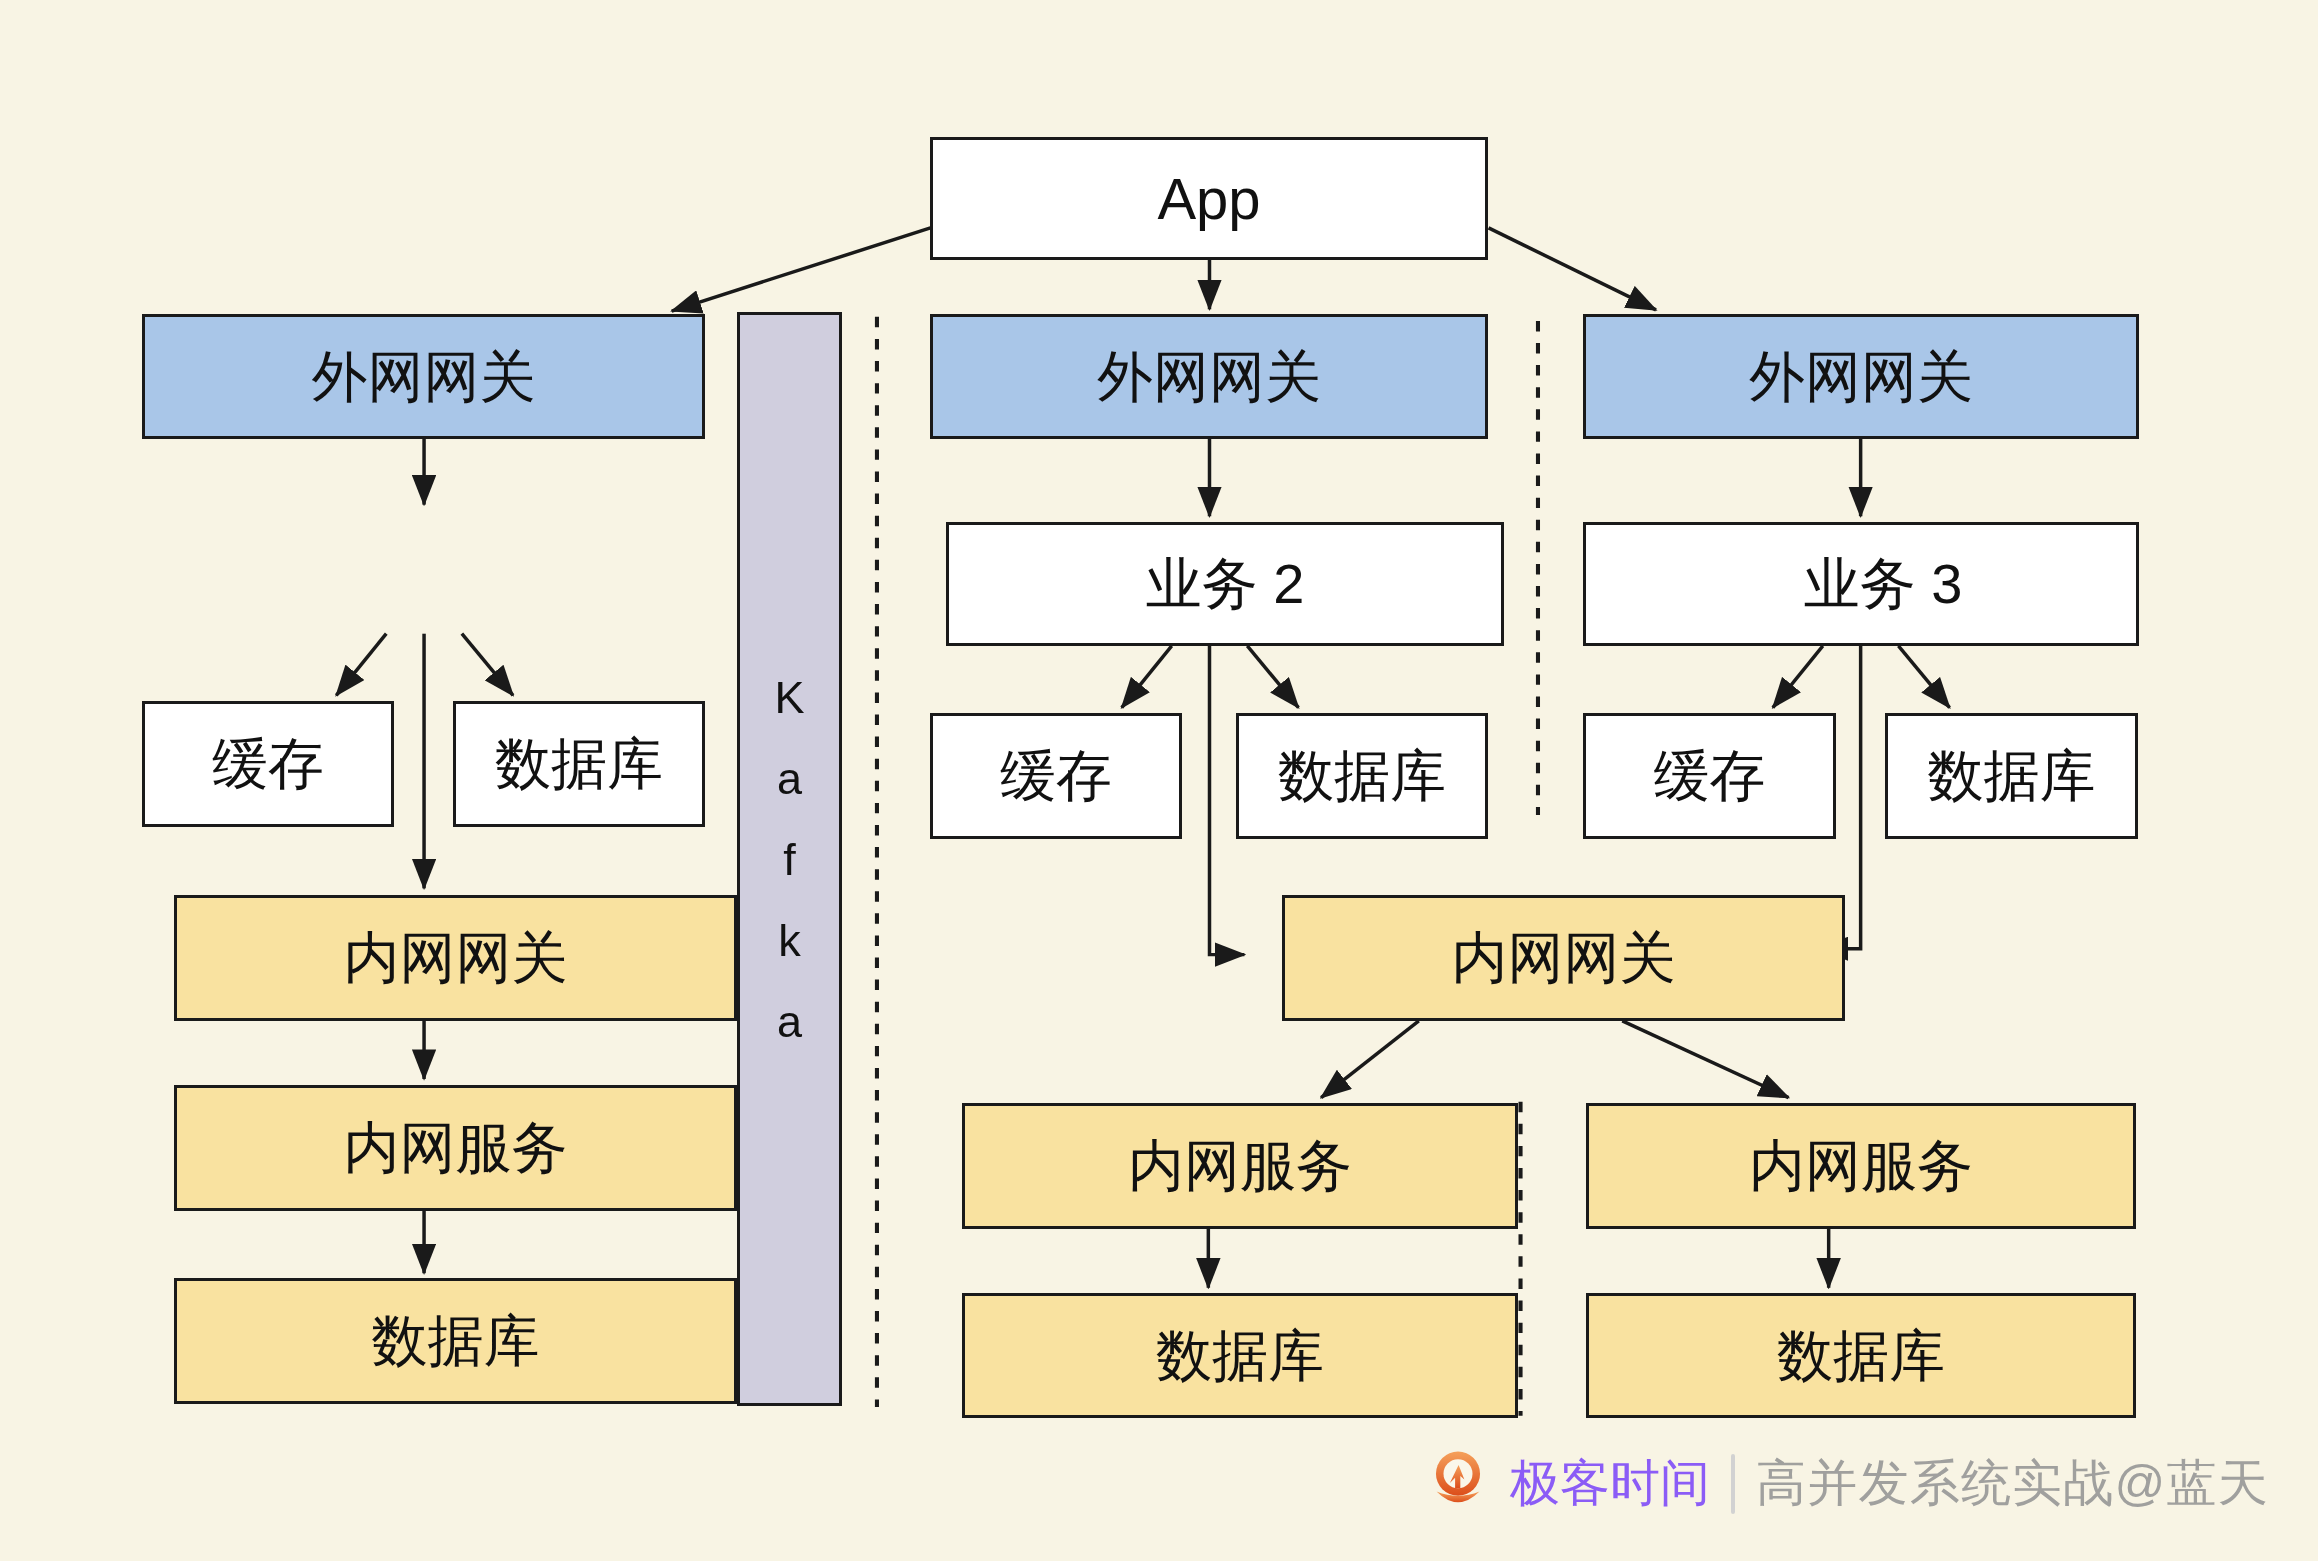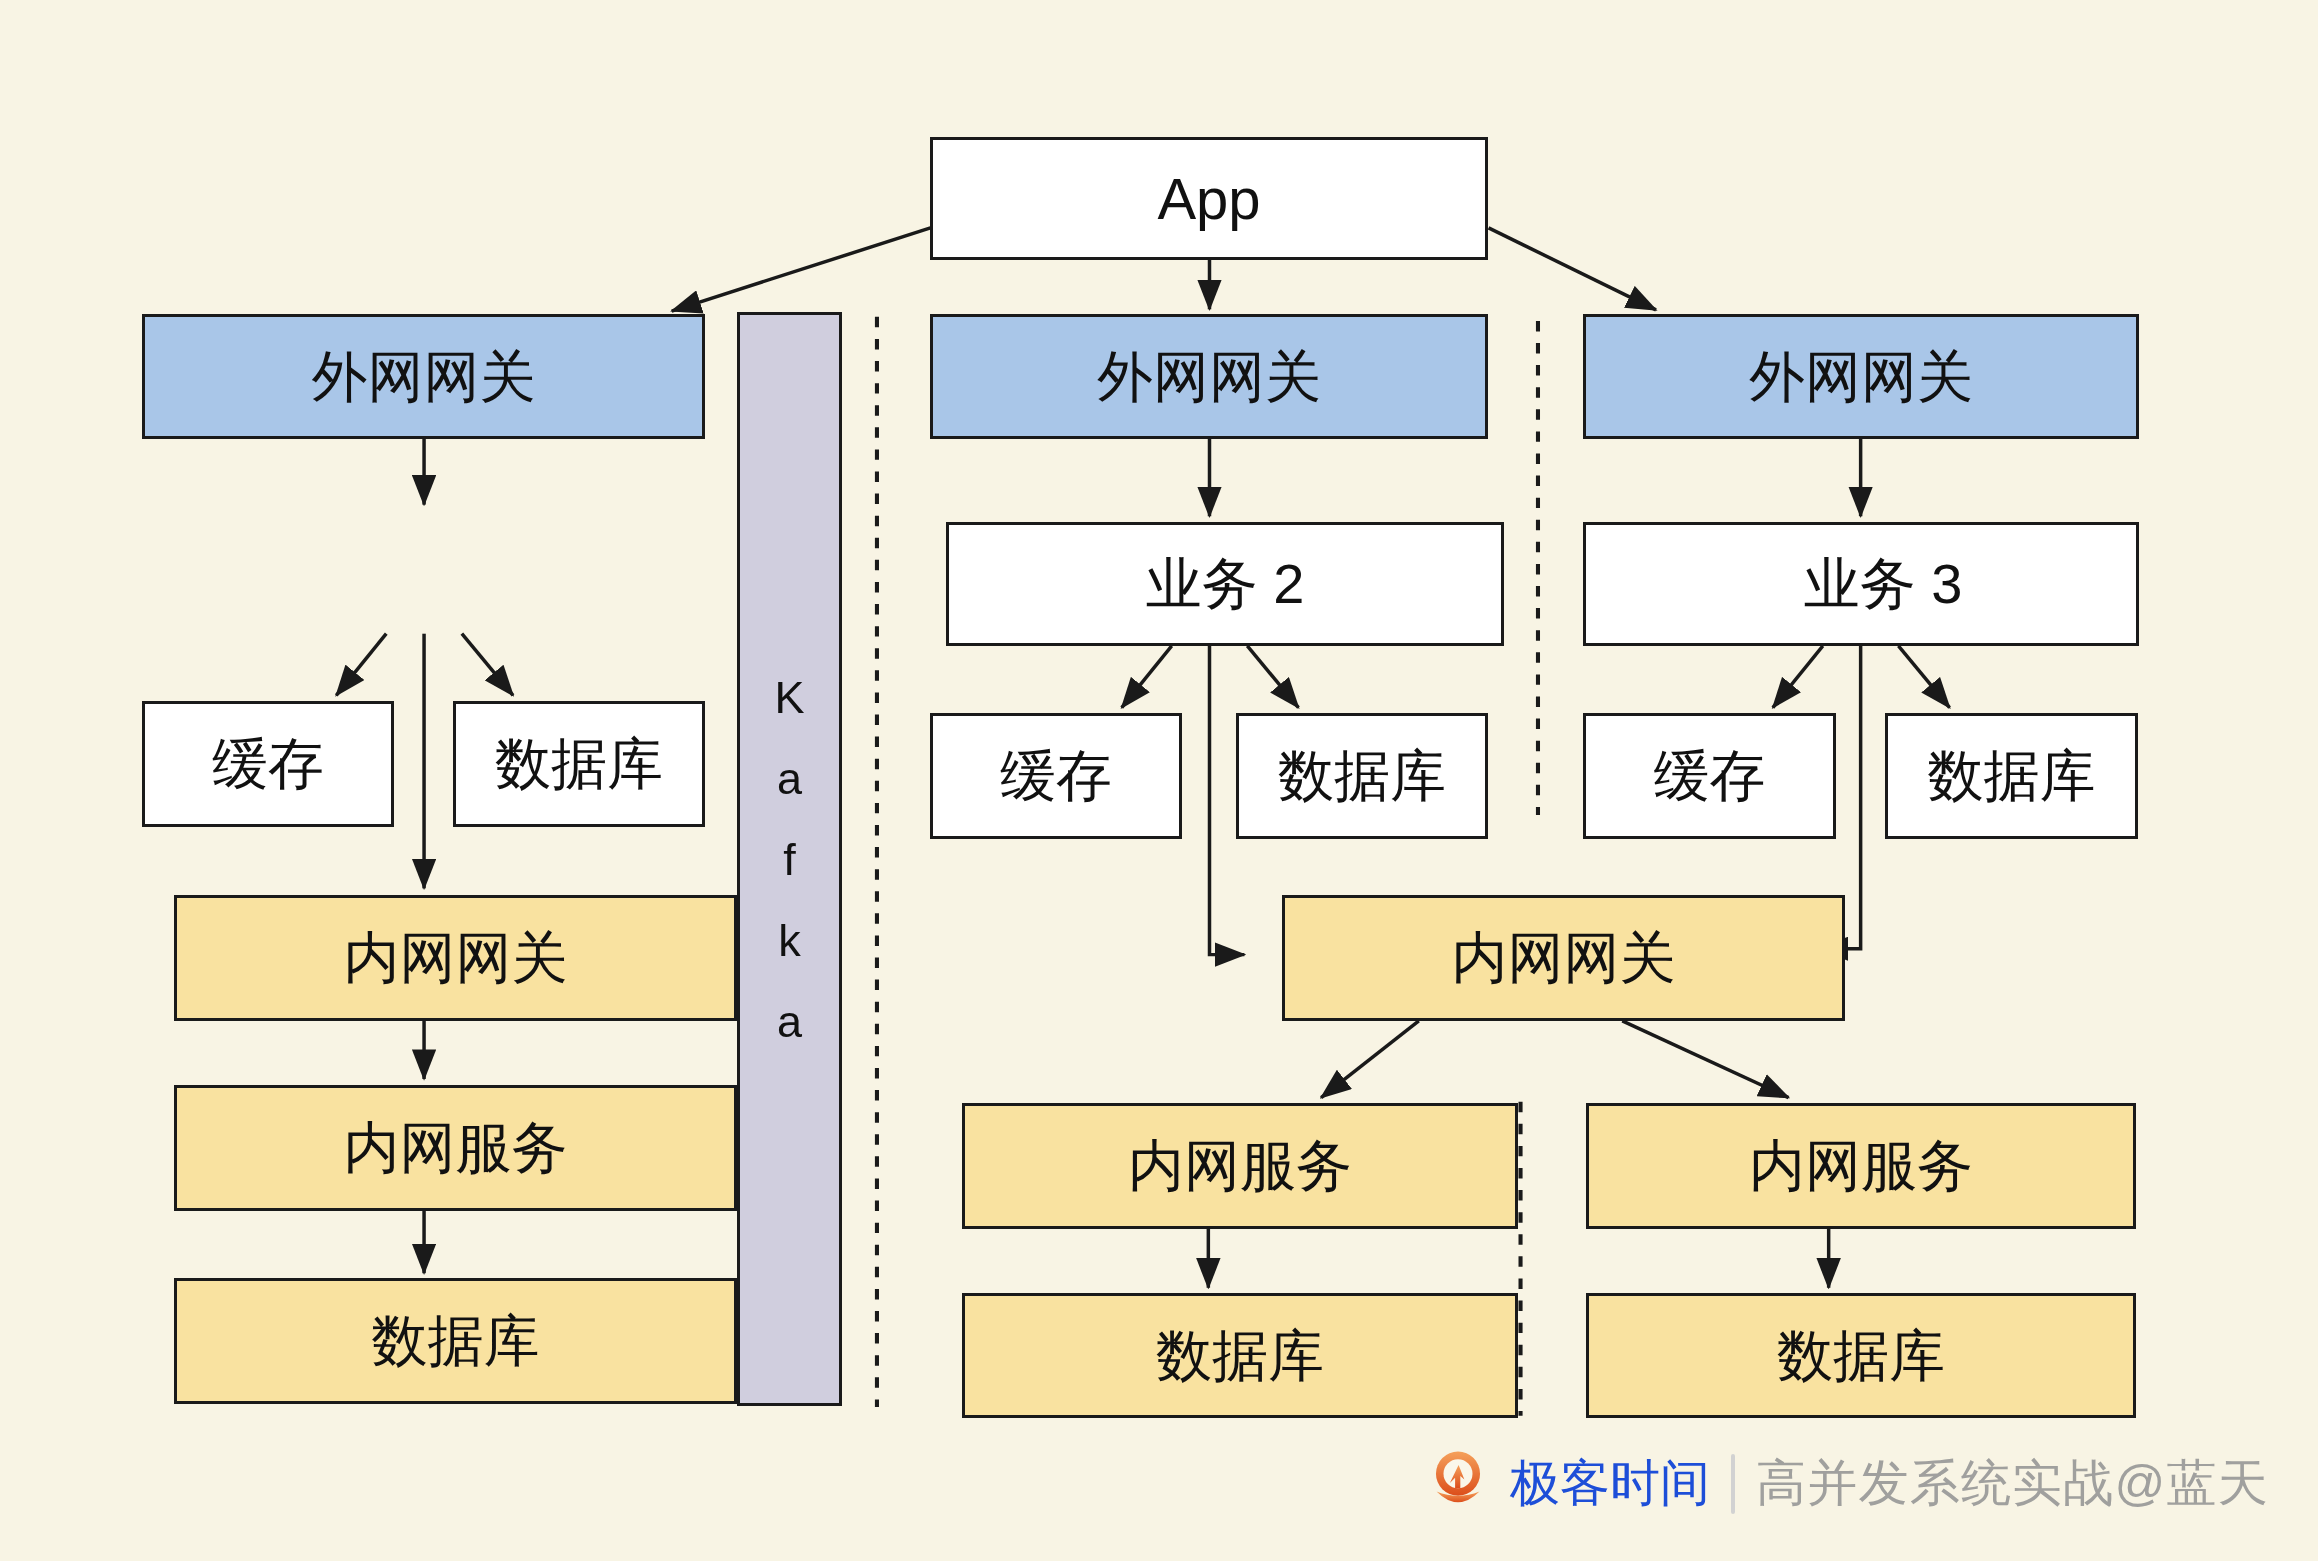--- a/index.html
+++ b/index.html
@@ -41,21 +41,21 @@
   #isvc2{left:930px;top:1103px;width:556px;height:126px;}
   #isvc3{left:1554px;top:1103px;width:550px;height:126px;}
   #idb1{left:142px;top:1278px;width:563px;height:126px;}
   #idb2{left:930px;top:1293px;width:556px;height:125px;}
   #idb3{left:1554px;top:1293px;width:550px;height:125px;}
   .footer{
     position:absolute;left:1429px;top:1443px;height:81px;
     display:flex;align-items:center;
   }
   .footer .logo{width:58px;height:69px;flex:0 0 auto;}
-  .footer .brand{margin-left:23px;font-size:50px;color:#1d4ed8;font-weight:500;}
+  .footer .brand{margin-left:23px;font-size:50px;color:#8b5cf6;font-weight:500;}
   .footer .divider{width:4.1px;height:60px;background:#d2d2d2;border-radius:2.3px;margin:0 21px;}
   .footer .credit{font-size:50px;color:#a0a09e;font-weight:400;letter-spacing:1.2px;}
 </style>
 </head>
 <body>
 
 <div class="canvas">
 
   <svg class="connectors" viewBox="0 0 3988 2685" xmlns="http://www.w3.org/2000/svg">
     <defs>

